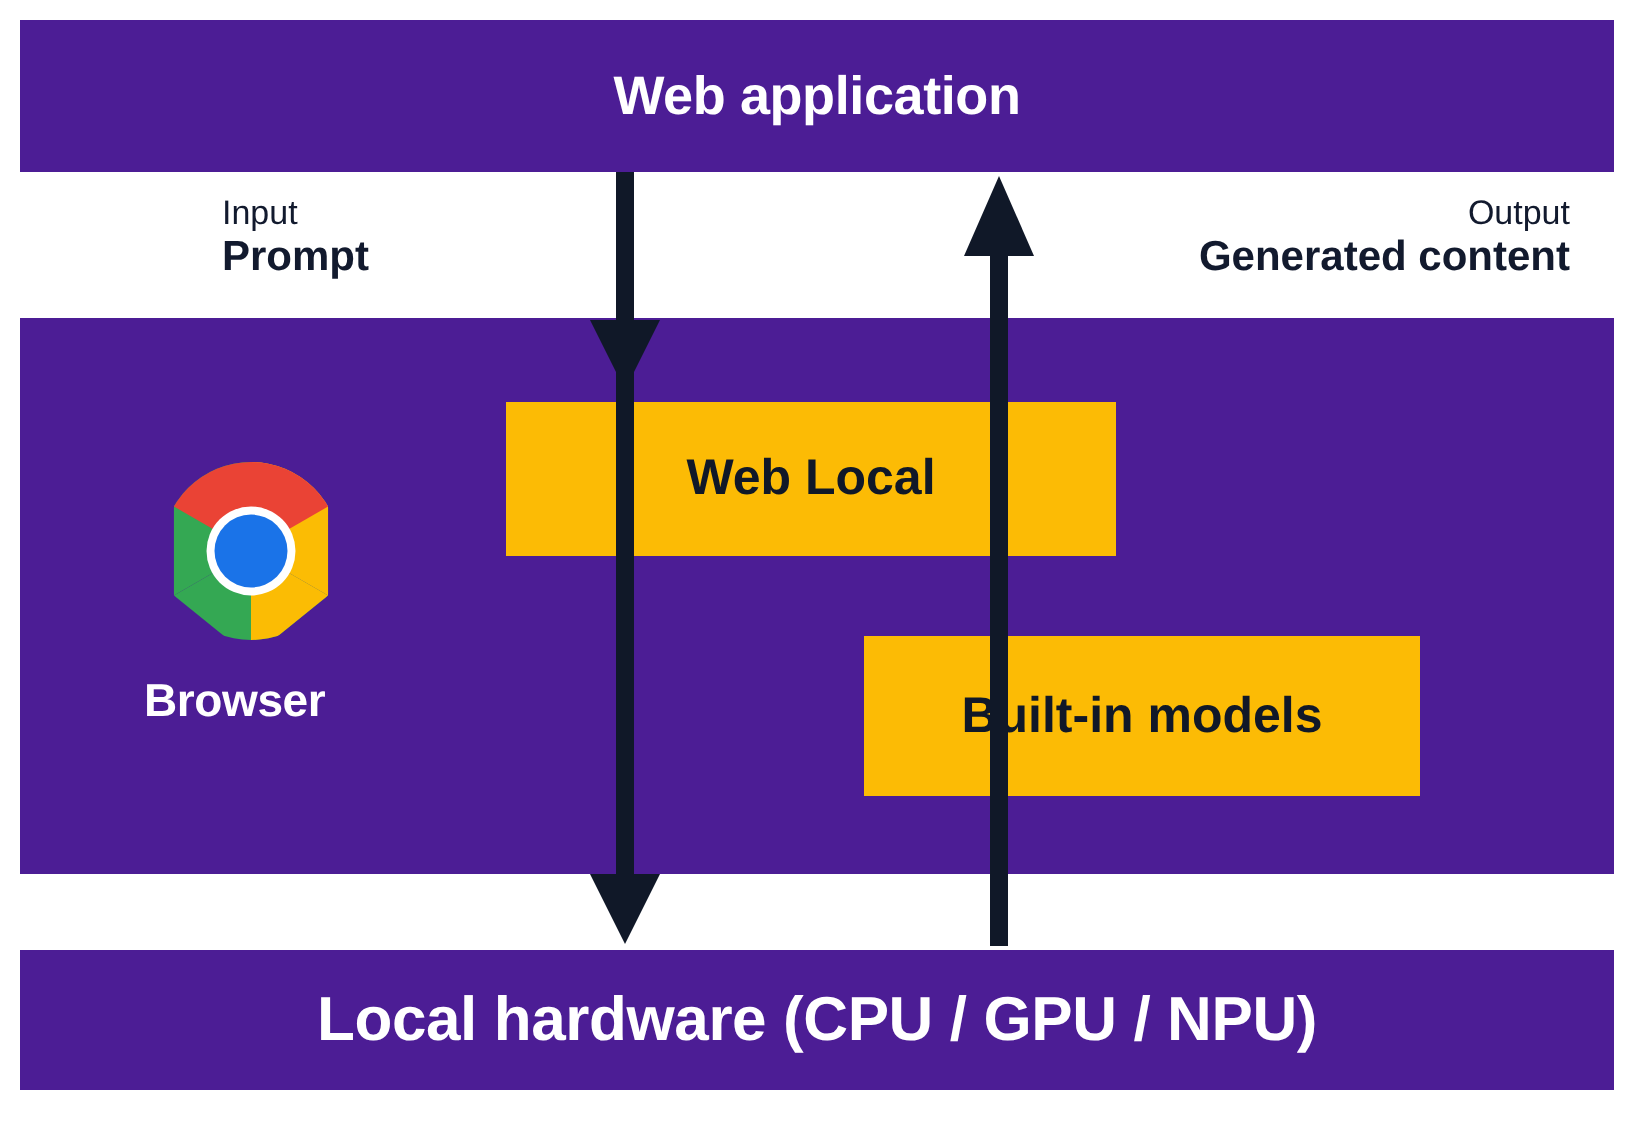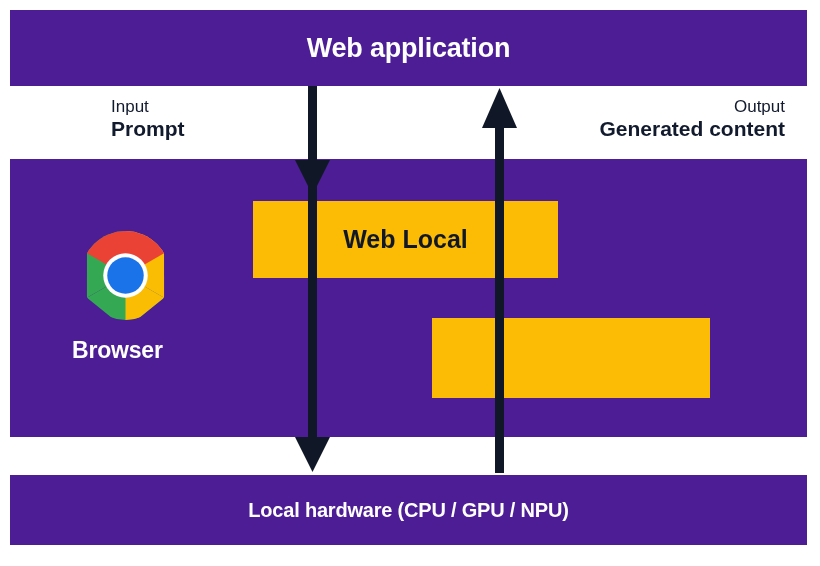--- a/index.html
+++ b/index.html
@@ -50,21 +50,21 @@
     height: 278px;
   }
 
   #band-local-hardware {
     top: 475px;
     height: 70px;
     display: flex;
     align-items: center;
     justify-content: center;
   }
-  #band-local-hardware .band-label { font-size: 20px; }
+  #band-local-hardware .band-label { font-size: 31px; }
 
   
   .io-label {
     position: absolute;
     color: #121a2e;
     line-height: 1.16;
   }
   .io-kind {
     font-size: 17px;
     font-weight: normal;
@@ -207,21 +207,21 @@
   </svg>
 
   <div id="browser-caption">Browser</div>
 
   <div class="amber-box" id="box-web-apis">
     <span>Web Local</span>
   </div>
 
   <div class="amber-box" id="box-builtin-models">
     <span>
-      <br>
+      <span>Built-in models</span><br>
     </span>
   </div>
 
   <svg class="arrow-svg" id="arrow-layer-over" viewBox="0 0 820 566">
 
     <rect x="308" y="201" width="9" height="77" fill="#101828"></rect>
 
     <rect x="495" y="201" width="9" height="77" fill="#101828"></rect>
     <rect x="495" y="318" width="9" height="80" fill="#101828"></rect>
   </svg>

